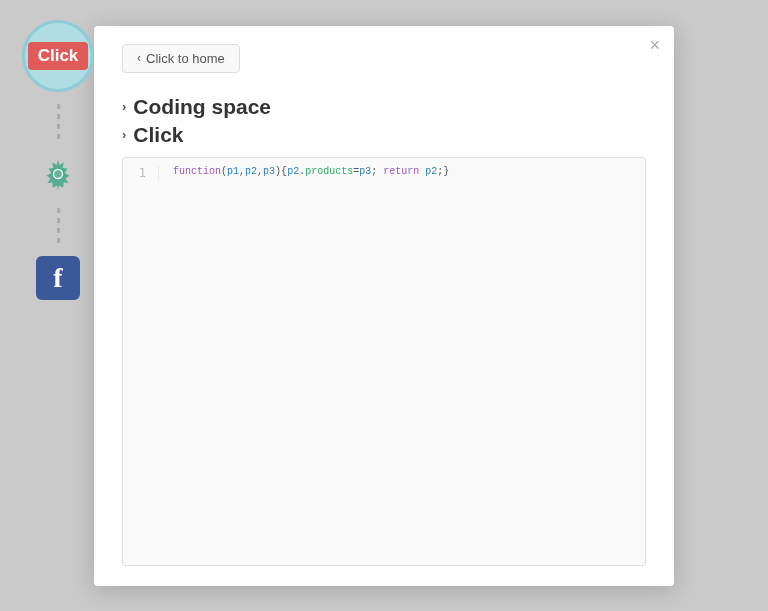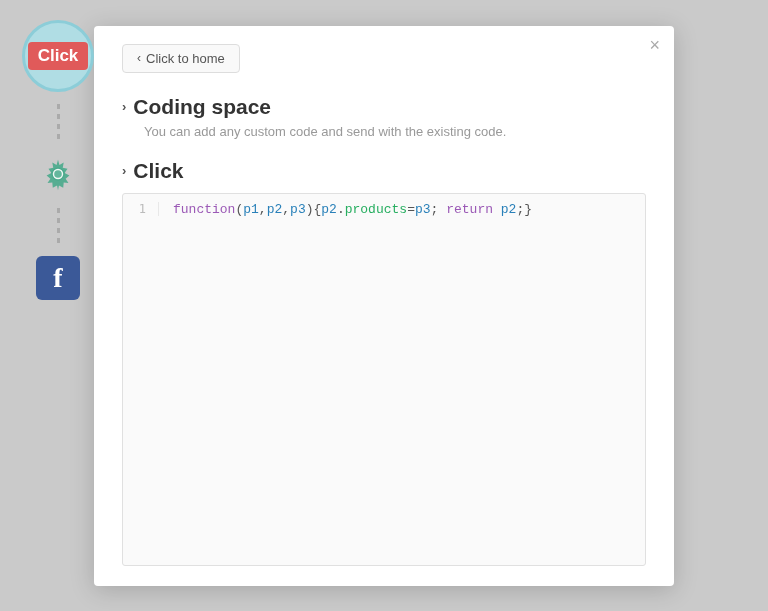--- a/index.html
+++ b/index.html
@@ -126,21 +126,21 @@
       color: #bbb;
       font-size: 12px;
       font-family: monospace;
       user-select: none;
       flex-shrink: 0;
       border-right: 1px solid #e8e8e8;
     }
 
     .code-content {
       padding-left: 14px;
-      font-size: 13px;
+      font-size: 10px;
       font-family: 'Courier New', Courier, monospace;
       color: #333;
       white-space: pre;
     }
 
     .kw-fn { color: #9b59b6; }
     .kw-param { color: #2980b9; }
     .kw-op { color: #555; }
     .kw-prop { color: #27ae60; }
     .kw-ret { color: #9b59b6; }
@@ -248,21 +248,20 @@
 
       <button class="back-btn">
         <span class="back-chevron">‹</span>
         <span>Click to home</span>
       </button>
 
       <div class="section-header">
         <span class="section-chevron">›</span>
         <span class="section-title">Coding space</span>
       </div>
-      <div class="section-desc">You can add any custom code and send with the existing code.</div>
 
       <div class="script-header">
         <span class="section-chevron">›</span>
         <span class="section-title">Click</span>
       </div>
 
       <div class="code-area">
         <div class="code-line">
           <div class="line-number">1</div>
           <div class="code-content"><span class="kw-fn">function</span><span class="kw-op">(</span><span class="kw-param">p1</span><span class="kw-op">,</span><span class="kw-param">p2</span><span class="kw-op">,</span><span class="kw-param">p3</span><span class="kw-op">){</span><span class="kw-param">p2</span><span class="kw-op">.</span><span class="kw-prop">products</span><span class="kw-op">=</span><span class="kw-param">p3</span><span class="kw-op">; </span><span class="kw-ret">return</span><span class="kw-op"> </span><span class="kw-param">p2</span><span class="kw-op">;}</span></div>

